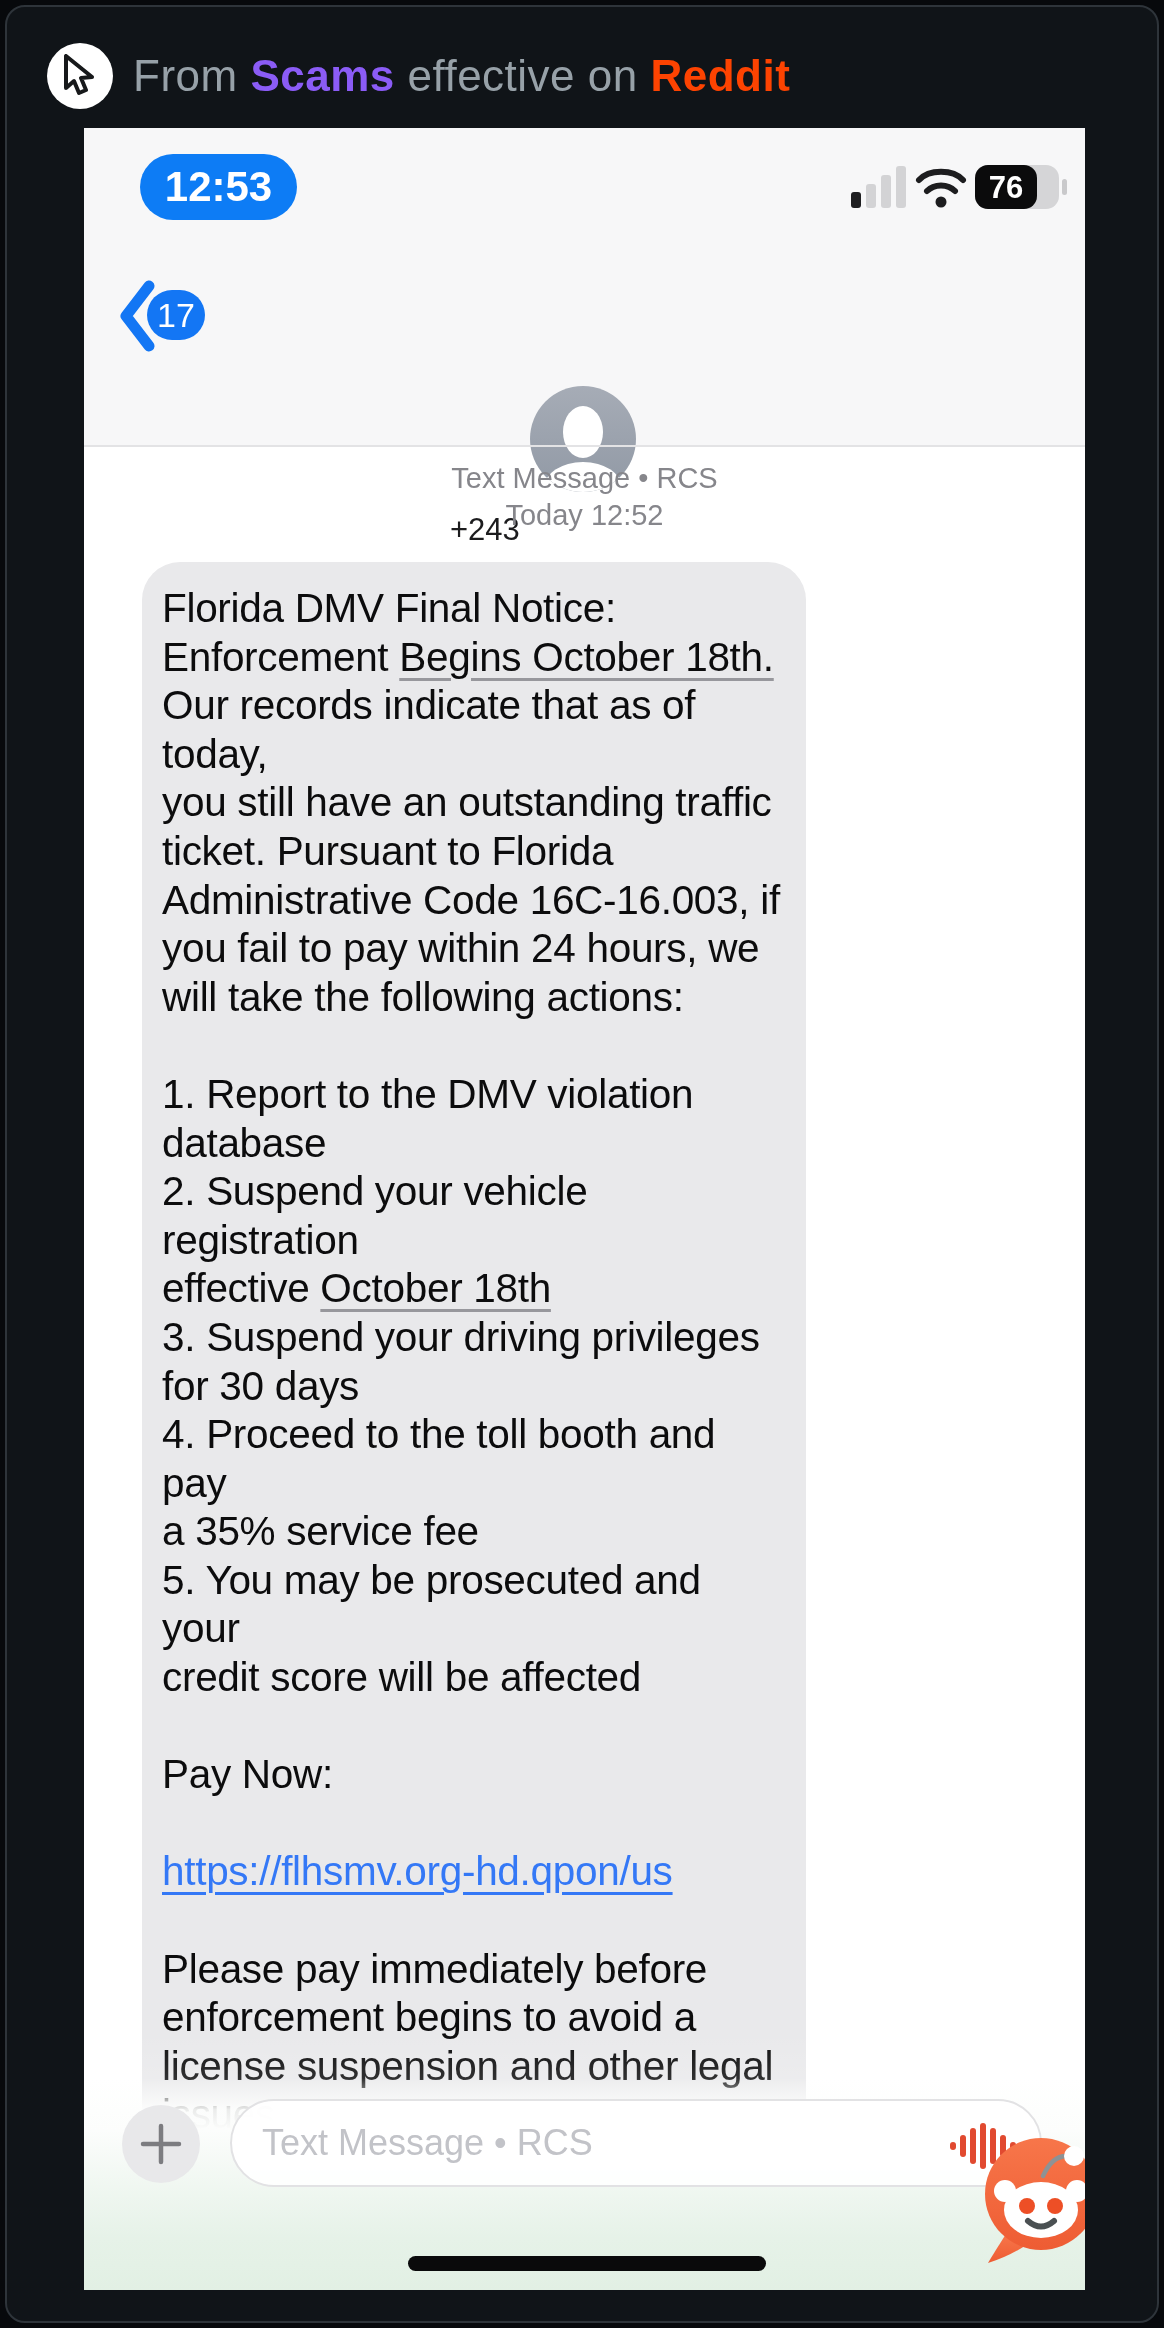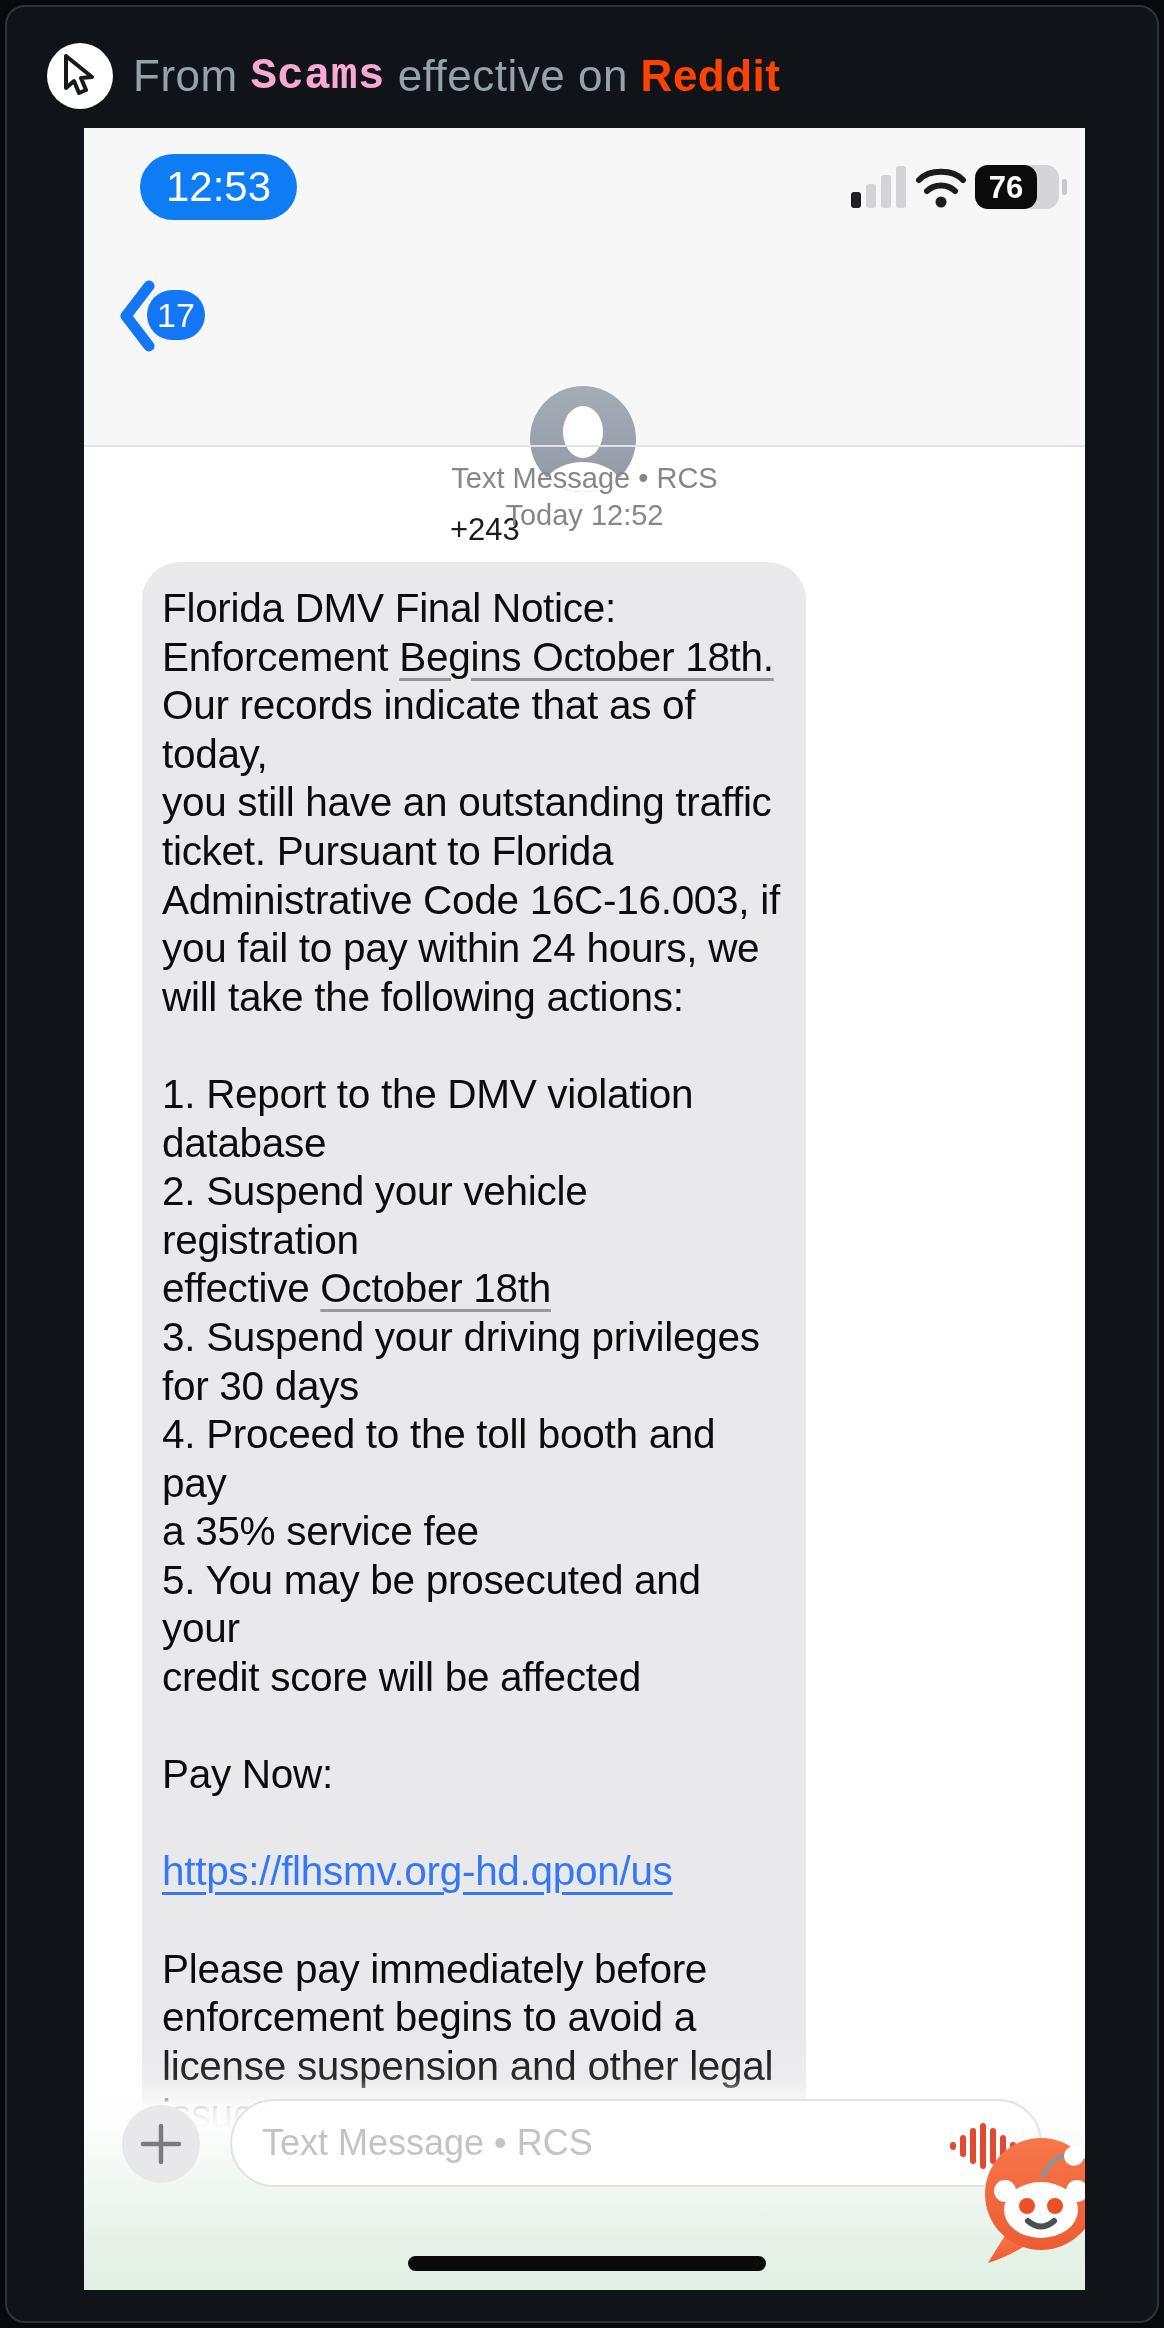--- a/index.html
+++ b/index.html
@@ -5,28 +5,28 @@
   html,body{margin:0;padding:0;background:#07090c;}
   body{width:1164px;height:2328px;position:relative;overflow:hidden;
        font-family:"Liberation Sans","DejaVu Sans",sans-serif;}
   .card{position:absolute;inset:5px;background:#101418;border:2px solid #2e343a;
         border-radius:20px;overflow:hidden;}
   
   .cursor-badge{position:absolute;left:40px;top:36px;width:66px;height:66px;
         border-radius:50%;background:#ffffff;display:flex;align-items:center;justify-content:center;}
   .hdr{position:absolute;left:126px;top:36px;height:66px;display:flex;align-items:center;
         font-size:44px;letter-spacing:.5px;color:#97a1a8;white-space:pre;}
-  .hdr .bold-gray{font-weight:bold;color:#f9a8d4;font-family:Liberation Mono, monospace;}
+  .hdr .bold-gray{font-weight:bold;color:#8b5cf6;}
   .hdr .brand{font-weight:bold;color:#fd4301;}
   
   .phone{position:absolute;left:77px;top:121px;width:1001px;height:2162px;
         background:#ffffff;overflow:hidden;}
   .phone-top{position:absolute;left:0;top:0;width:100%;height:317px;background:#f7f7f8;}
   .time-pill{position:absolute;left:56px;top:26px;width:157px;height:66px;border-radius:33px;
-        background:#0d7cf5;color:#fff;font-weight:normal;font-size:42px;
+        background:#0d7cf5;color:#fff;font-weight:bold;font-size:42px;
         display:flex;align-items:center;justify-content:center;}
   .status-icons{position:absolute;right:18px;top:28px;}
   .back-chevron{position:absolute;left:34px;top:152px;}
   .unread-pill{position:absolute;left:63px;top:162px;min-width:58px;height:50px;border-radius:25px;
         background:#1376f4;color:#fff;font-size:34px;font-weight:500;
         display:flex;align-items:center;justify-content:center;padding:0 6px;box-sizing:border-box;}
   .avatar{position:absolute;left:446px;top:258px;width:106px;height:106px;border-radius:50%;
         background:linear-gradient(180deg,#a6acb6 0%,#9199a5 100%);overflow:hidden;}
   .avatar .head{position:absolute;left:33px;top:20px;width:40px;height:52px;border-radius:50%;background:#fff;}
   .avatar .shoulders{position:absolute;left:14px;top:76px;width:78px;height:52px;border-radius:50%;background:#fff;}

